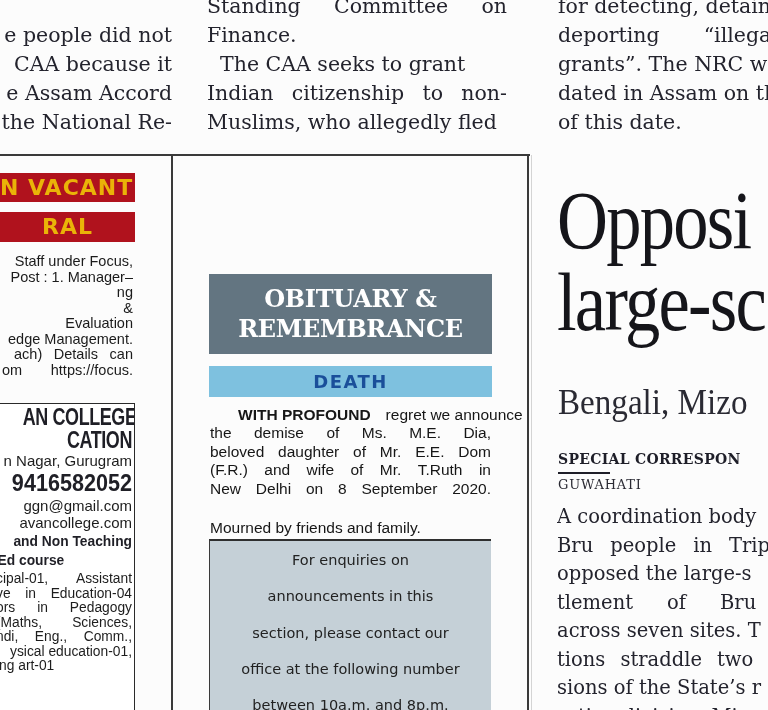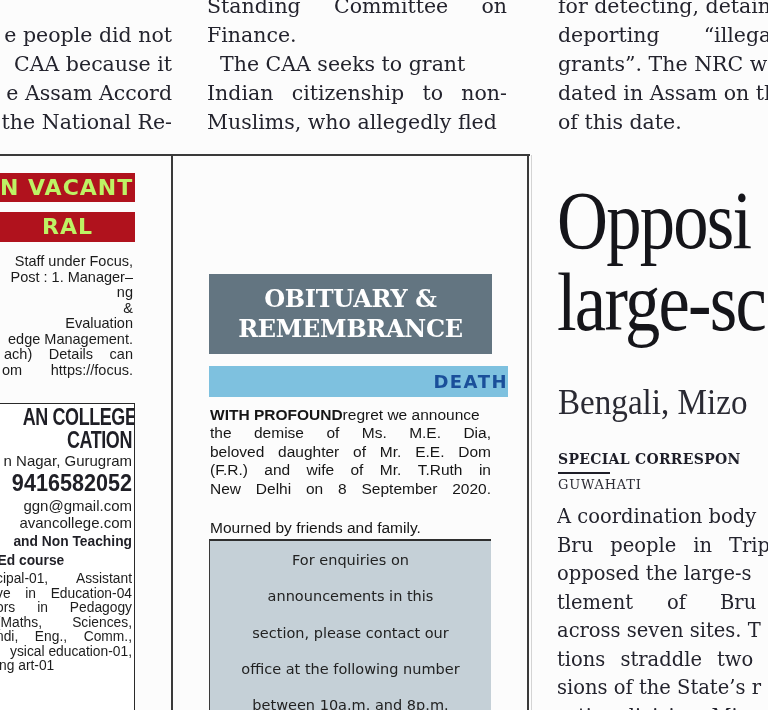--- a/index.html
+++ b/index.html
@@ -24,21 +24,21 @@
   #top-col-3 { left:558px; width:210px; }
 
   
   .rule-h { position:absolute; left:0; top:154px; width:530px; height:2px; background:#3a3a3a; }
   .rule-v1 { position:absolute; left:171px; top:155px; width:2px; height:555px; background:#3a3a3a; }
   .rule-v2 { position:absolute; left:527px; top:155px; width:2px; height:555px; background:#3a3a3a; }
   .rule-v3 { position:absolute; left:531px; top:155px; width:1px; height:555px; background:#d4d4d4; }
 
   
   .ad-banner {
-    position:absolute; left:0; width:135px; background:#b0121d; color:#bef264;
+    position:absolute; left:0; width:135px; background:#b0121d; color:#eab308;
     font-family:"DejaVu Sans", sans-serif; font-weight:bold;
     letter-spacing:1px; text-align:right; overflow:hidden; white-space:nowrap;
   }
   #banner-1 { top:173px; height:29px; font-size:22px; line-height:29px; padding-right:4px; width:131px; }
   #banner-2 { top:212px; height:30px; font-size:22px; line-height:30px; text-align:center; }
   .ad-text {
     position:absolute; left:0; width:133px;
     font-family:"Liberation Sans", sans-serif; font-size:14.5px; line-height:15.5px;
     color:#1b1b1b; white-space:nowrap; overflow:hidden;
   }
@@ -80,23 +80,23 @@
   .obit-title {
     position:absolute; left:209px; top:274px; width:283px; height:80px;
     background:#637581; color:#ffffff; text-align:center;
     font-family:"DejaVu Serif", serif; font-weight:bold;
     font-size:24px; line-height:30px; padding-top:10px; box-sizing:border-box;
     letter-spacing:-0.3px;
   }
   .obit-title span { display:block; }
   .obit-death {
     position:absolute; left:209px; top:366px; width:283px; height:31px;
-    background:#7ec1df; color:#1a4f9a; text-align:right;
+    background:#7ec1df; color:#1a4f9a; text-align:center;
     font-family:"DejaVu Sans", sans-serif; font-weight:bold; font-size:18px;
-    line-height:32px; letter-spacing:1.5px;padding-left:16px;
+    line-height:32px; letter-spacing:1.5px;
   }
   .obit-body {
     position:absolute; left:210px; top:406px; width:281px;
     font-family:"Liberation Sans", sans-serif; font-size:15.5px; line-height:18.4px;
     color:#161616;
   }
   .obit-body .ln { display:flex; justify-content:space-between; white-space:nowrap; }
   .obit-body .ln.last { justify-content:flex-start;margin-top:21px; }
   .obit-body b { font-weight:bold; }
   .enquiry-box {
@@ -187,21 +187,21 @@
 
 <div id="ad-vacancy-text" class="ad-text">
   <span class="ln">Staff under Focus,</span>
   <span class="ln">Post : 1. Manager–</span>
   <span class="ln jl" style="padding-left:2px;flex-direction:column;">
     <span>ng</span>
     <span>&amp;</span>
     <span>Evaluation</span>
   </span>
   <span class="ln">edge Management.</span>
-  <span class="ln jl" style="padding-left:4px;">
+  <span class="ln jl" style="padding-left:14px;">
     <span>ach)</span>
     <span>Details</span>
     <span>can</span>
   </span>
   <span class="ln jl" style="padding-left:2px;">
     <span>om</span>
     <span>https://focus.</span>
   </span>
 </div>
 
@@ -245,21 +245,21 @@
   </div>
 </div>
 
 <div class="obit-title">
   <span>OBITUARY &amp;</span>
   <span>REMEMBRANCE</span>
 </div>
 <div class="obit-death">DEATH</div>
 
 <div class="obit-body">
-  <span class="ln" style="justify-content:flex-start;gap:0;">
+  <span class="ln" style="justify-content:flex-start;gap:15px;margin-left:28px;">
     <b>WITH PROFOUND</b>
     <span>regret we announce</span>
   </span>
   <span class="ln">
     <span>the</span>
     <span>demise</span>
     <span>of</span>
     <span>Ms.</span>
     <span>M.E.</span>
     <span>Dia,</span>

